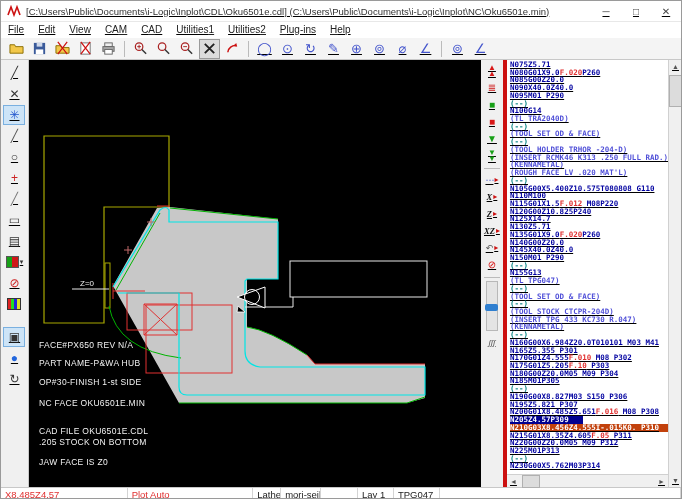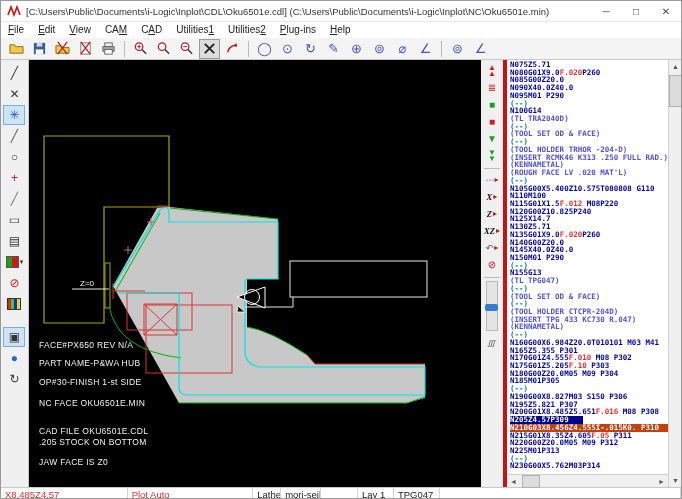--- a/index.html
+++ b/index.html
@@ -1,16 +1,16 @@
 <!DOCTYPE html>
 <html><head>
 <meta charset="utf-8">
 <style>
   html,body{margin:0;padding:0;background:#d8d8d8;}
-  #window{position:relative;width:682px;height:499px;background:#fff;font-family:"Liberation Sans",sans-serif;overflow:hidden;border:1px solid #9a9a9a;box-sizing:border-box;}
+  #window{position:relative;width:682px;height:499px;background:#fff;font-family:"Liberation Sans",sans-serif;overflow:hidden;border:1px solid #9a9a9a;box-sizing:border-box;text-decoration:underline;}
   
   #titlebar{height:20px;display:flex;align-items:center;background:#ffffff;border-bottom:1px solid #e8e8e8;}
   #appicon{width:14px;height:12px;margin:0 5px 0 6px;flex:none;}
   #title{font-size:9.5px;color:#333;white-space:nowrap;overflow:hidden;flex:1;}
   .winbtn{width:30px;height:20px;display:flex;align-items:center;justify-content:center;font-size:10px;color:#444;flex:none;}
   
   #menubar{height:16px;display:flex;align-items:center;background:#fff;font-size:10px;color:#222;}
   .menu-item{padding:0 7px;height:16px;line-height:16px;}
   .menu-item u{text-decoration:underline;}
   
@@ -322,21 +322,21 @@
             <div class="cl n"><span>N135G01X9.0</span><span class="f">F.020</span><span>P260</span></div>
             <div class="cl n"><span>N140G00Z20.0</span></div>
             <div class="cl n"><span>N145X40.0Z40.0</span></div>
             <div class="cl n"><span>N150M01 P290</span></div>
             <div class="cl t"><span>(--)</span></div>
             <div class="cl n"><span>N155G13</span></div>
             <div class="cl c"><span>(TL TPG047)</span></div>
             <div class="cl t"><span>(--)</span></div>
             <div class="cl c"><span>(TOOL SET OD &amp; FACE)</span></div>
             <div class="cl t"><span>(--)</span></div>
-            <div class="cl c"><span>(TOOL HOLDER CTCPR-204D)</span></div>
+            <div class="cl c"><span>(TOOL STOCK CTCPR-204D)</span></div>
             <div class="cl c"><span>(INSERT TPG 433 KC730 R.047)</span></div>
             <div class="cl c"><span>(KENNAMETAL)</span></div>
             <div class="cl t"><span>(--)</span></div>
             <div class="cl n"><span>N160G00X6.984Z20.0T010101 M03 M41</span></div>
             <div class="cl n"><span>N165Z5.355 P301</span></div>
             <div class="cl n"><span>N170G01Z4.555</span><span class="f">F.010</span><span> M08 P302</span></div>
             <div class="cl n"><span>N175G01Z5.205</span><span class="f">F.10</span><span> P303</span></div>
             <div class="cl n"><span>N180G00Z20.0M05 M09 P304</span></div>
             <div class="cl n"><span>N185M01P305</span></div>
             <div class="cl t"><span>(--)</span></div>

